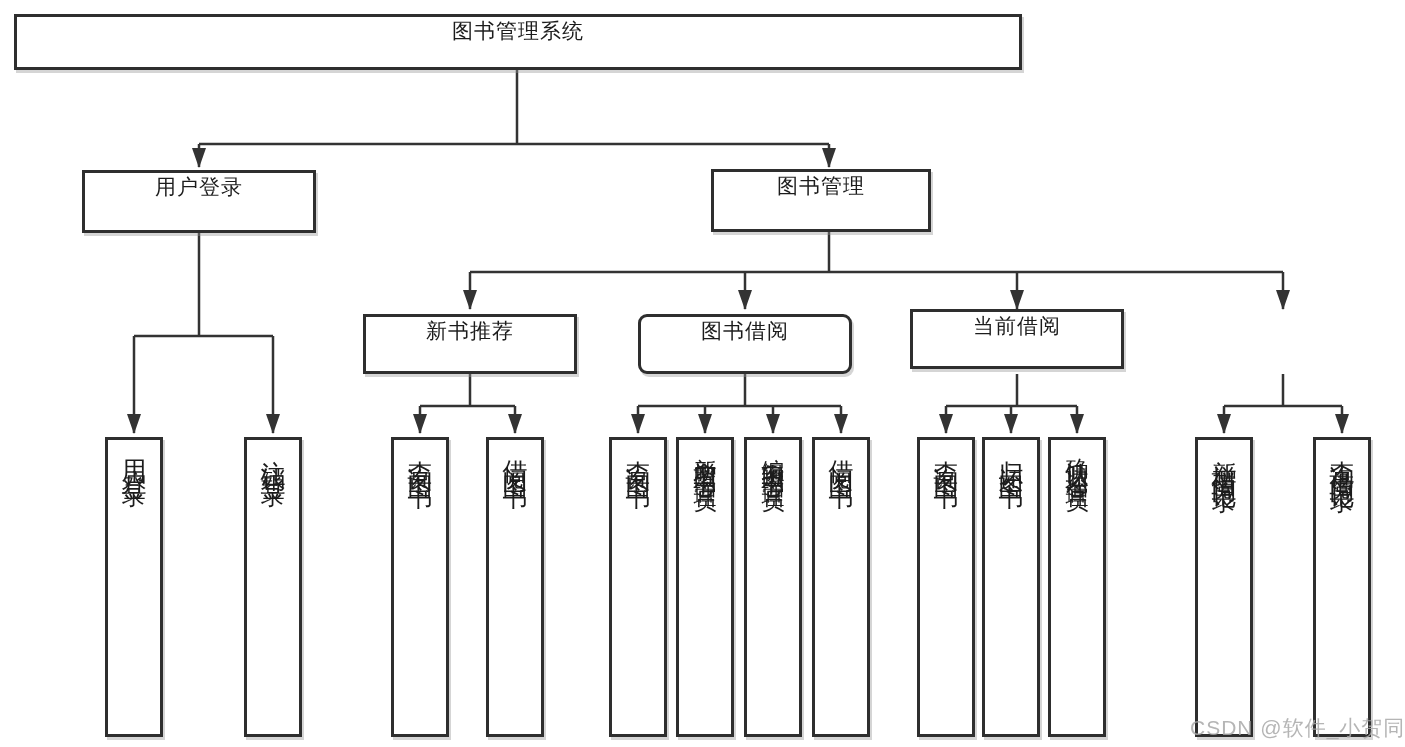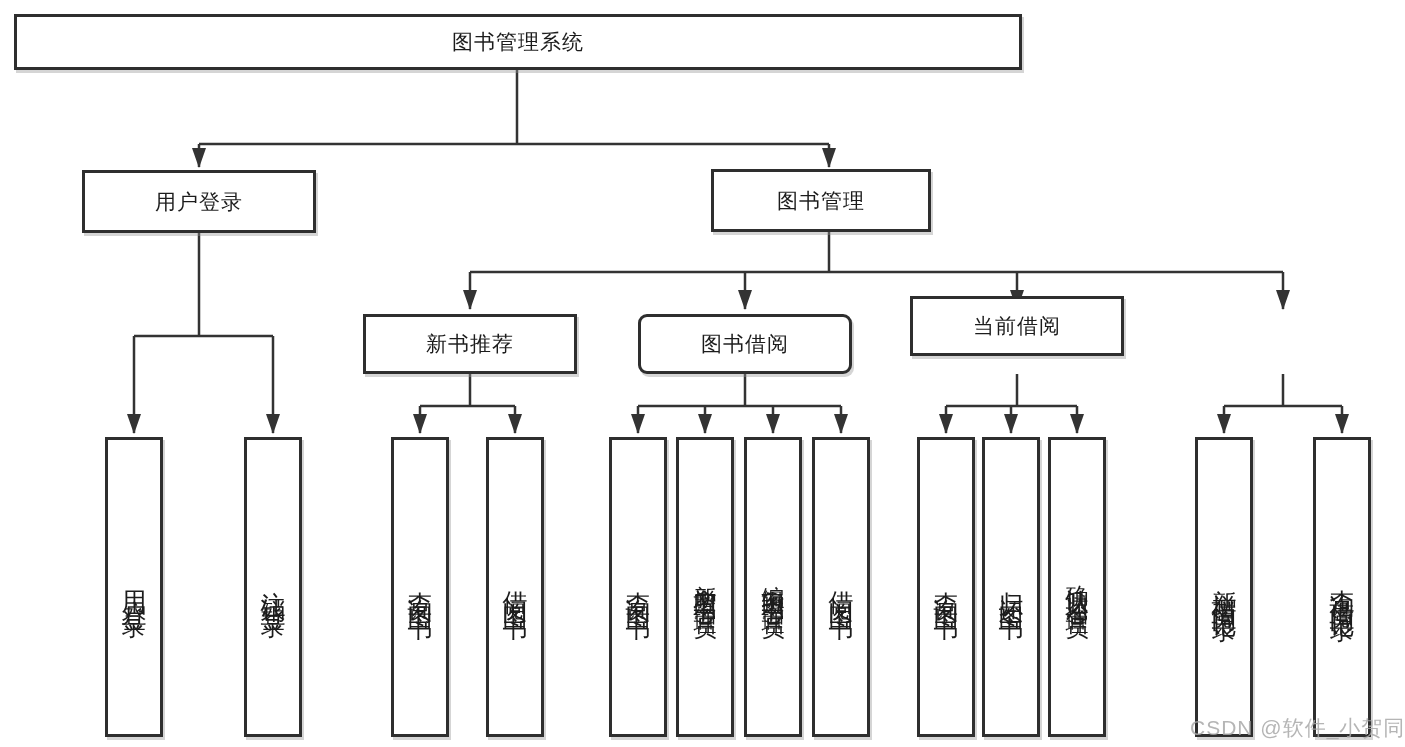--- a/index.html
+++ b/index.html
@@ -4,21 +4,21 @@
 <style>
   html,body{margin:0;padding:0;background:#ffffff;}
   body{font-family:"Liberation Sans","DejaVu Sans",sans-serif;}
   .canvas{position:relative;width:1405px;height:747px;background:#ffffff;overflow:hidden;}
   .wires{position:absolute;left:0;top:0;width:1405px;height:747px;}
   .box{
     position:absolute;
     background:#ffffff;
     border:3px solid #2e2e2e;
     box-shadow:2px 3px 0 rgba(150,150,150,0.4);
-    display:flex;align-items:center;justify-content:center;
+    display:flex;align-items:flex-start;justify-content:center;
     box-sizing:border-box;
     z-index:2;
   }
   .lbl{color:#1c1c1c;white-space:nowrap;}
   .h .lbl{font-size:21px;letter-spacing:1px;}
   .v .lbl{
     writing-mode:vertical-rl;
     text-orientation:mixed;
     font-size:25px;
     letter-spacing:8px;
@@ -90,21 +90,21 @@
   <div class="box h" style="left:711px;top:169px;width:220px;height:63px;">
     <span class="lbl">图书管理</span>
   </div>
 
   <div class="box h" style="left:363px;top:314px;width:214px;height:60px;">
     <span class="lbl">新书推荐</span>
   </div>
   <div class="box h" style="left:638px;top:314px;width:214px;height:60px;border-radius:9px;">
     <span class="lbl">图书借阅</span>
   </div>
-  <div class="box h" style="left:910px;top:296px;width:214px;height:60px;">
+  <div class="box h" style="left:910px;top:309px;width:214px;height:60px;">
     <span class="lbl">当前借阅</span>
   </div>
 
   <div class="box v" style="left:105px;top:437px;width:58px;height:300px;">
     <span class="lbl">用户登录</span>
   </div>
   <div class="box v" style="left:244px;top:437px;width:58px;height:300px;">
     <span class="lbl">注销登录</span>
   </div>
 

